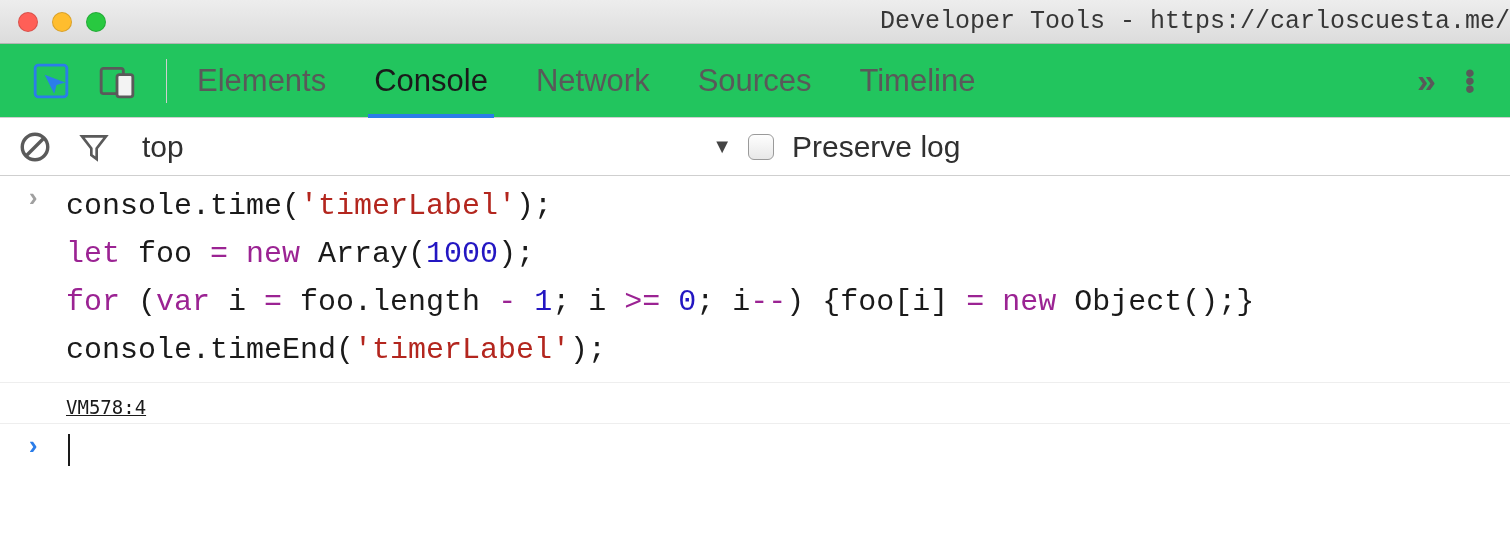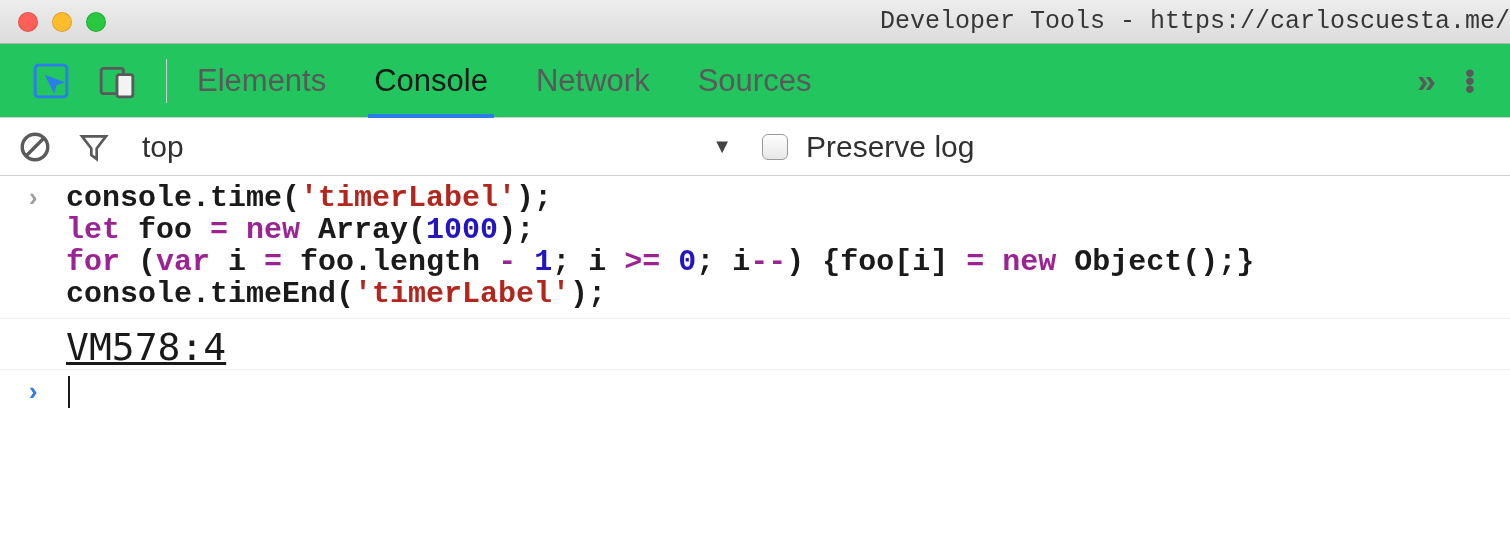--- a/index.html
+++ b/index.html
@@ -53,21 +53,21 @@
   
   .console-toolbar {
     height:58px; border-bottom:1px solid #cfcfcf;
     display:flex; align-items:center; padding:0 18px;
     font-size:30px; color:#303030;
   }
   .ct-btn { margin-right:26px; display:flex; align-items:center; }
   .context-select {
     flex:0 0 auto;
     display:flex; align-items:center; justify-content:space-between;
-    width:590px; margin-left:6px; margin-right:30px;
+    width:590px; margin-left:6px; margin-right:16px;
     color:#303030;
   }
   .context-select .caret { font-size:20px; color:#444; }
   .checkbox {
     width:26px; height:26px; border:1px solid #9a9a9a; border-radius:6px;
     background:linear-gradient(#fefefe,#e8e8e8);
     margin-right:18px;
   }
   .preserve-label { color:#303030;text-align:right; }
   
@@ -77,23 +77,23 @@
     width:66px; flex:0 0 66px;
     display:flex; justify-content:center;
     padding-top:8px;
     color:#a0a0a0; font-size:26px;
   }
   .gutter.prompt-in::before { content:"›"; color:#a0a0a0; font-weight:600;}
   .gutter.prompt-out::before { content:"‹"; color:#d0d0d0; font-weight:600;}
   .gutter.prompt-out { color:#d0d0d0; }
   .gutter.prompt-active { color:#2b7de9; }
   .gutter.prompt-active::before { content:"›"; font-weight:700;}
-  .content { flex:1; padding:6px 18px 8px 0; line-height:32px; white-space:pre;font-weight:bold; }
+  .content { flex:1; padding:6px 18px 8px 0; line-height:48px; white-space:pre; }
   .link-col { flex:0 0 auto; padding:6px 22px 0 0; }
-  .src-link { color:#1a1a1a; text-decoration:underline; font-family:Menlo,monospace; font-size:38px;}
+  .src-link { color:#1a1a1a; text-decoration:underline; font-family:Menlo,monospace; font-size:19px;}
   
   .c-default { color:#1a1a1a; }
   .c-string  { color:#b3261e; }
   .c-keyword { color:#9b2393; }
   .c-number  { color:#2316c2; }
   .c-blue    { color:#2342ff; }
   .c-gray    { color:#8a8a8a; font-style:italic; }
   .cursor {
     display:inline-block; width:2px; height:32px; background:#1a1a1a;
     vertical-align:-4px; margin-left:2px;
@@ -125,20 +125,21 @@
         <rect x="12" y="8" width="10" height="14" rx="1.5" fill="#f3f3f3"></rect>
       </svg>
     </div>
   </div>
   <div class="vsep"></div>
   <div class="tabs">
     <div class="tab">Elements</div>
     <div class="tab active">Console</div>
     <div class="tab">Network</div>
     <div class="tab">Sources</div>
+    <div class="tab">Timeline</div>
   </div>
   <div class="overflow-chevrons">»</div>
   <div class="kebab">
       <span>•</span>
       <span>•</span>
       <span>•</span>
     </div>
 </div>
 
 <div class="console-toolbar">

